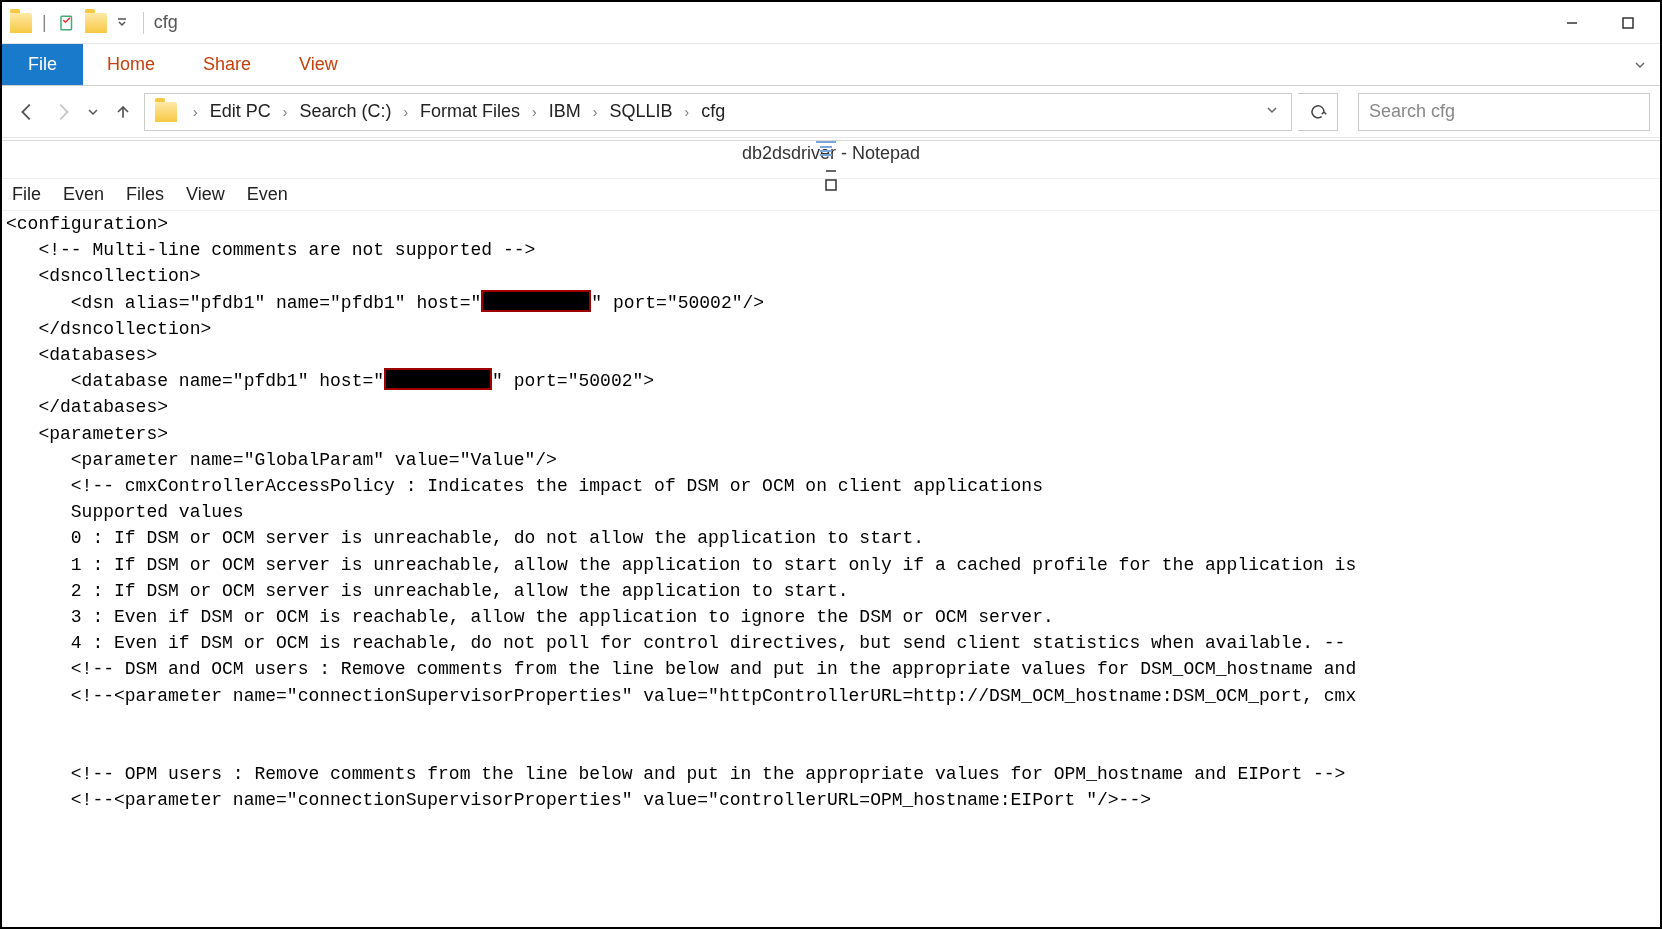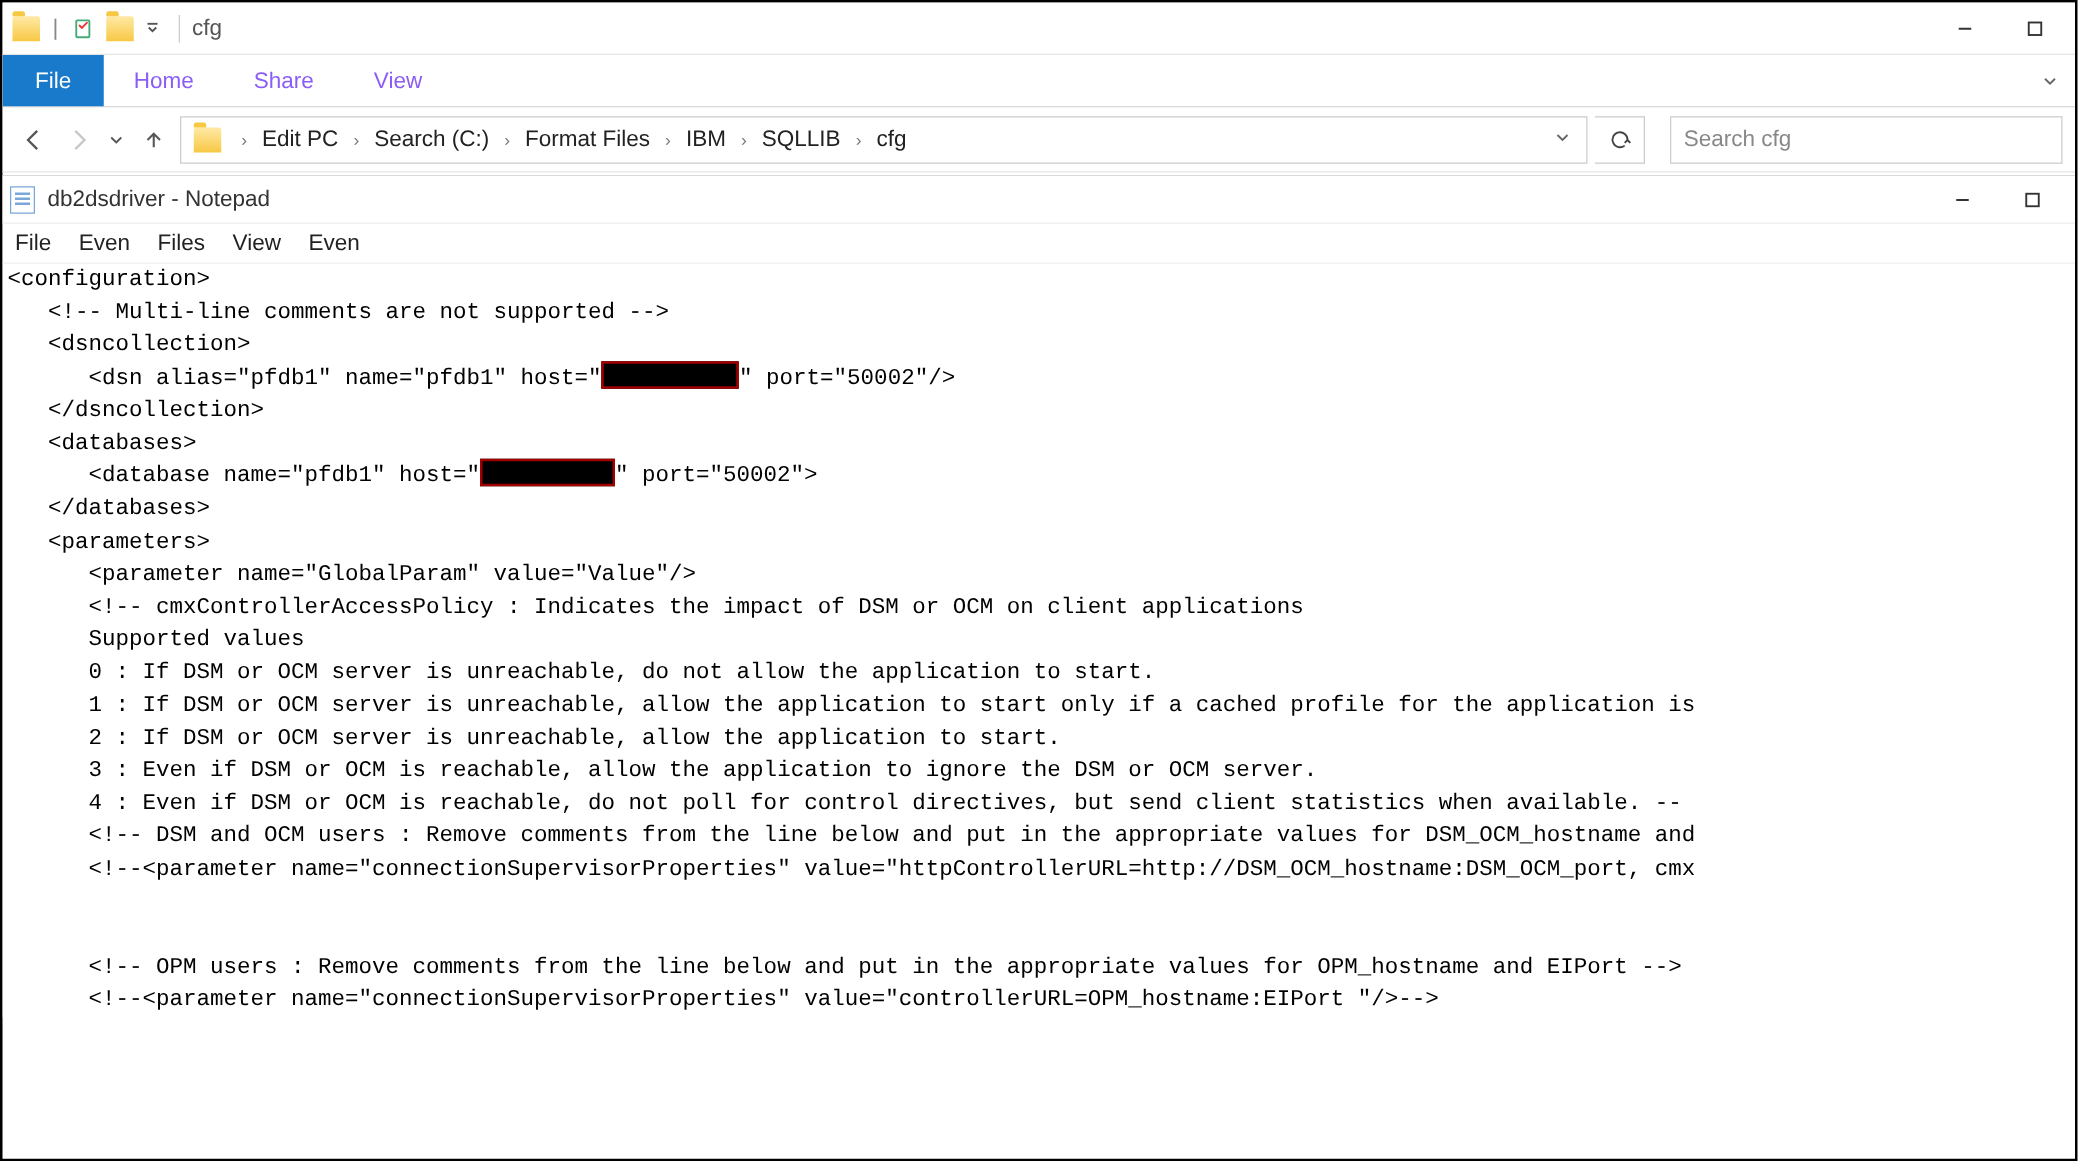--- a/index.html
+++ b/index.html
@@ -44,21 +44,21 @@
     height: 42px;
     display:flex;
     align-items:stretch;
     border-bottom:1px solid #d0d0d0;
     background:#fff;
   }
   .ribbon-tab {
     padding: 0 24px;
     display:flex; align-items:center;
     font-size:18px;
-    color:#8b5cf6;
+    color:#c2410c;
     cursor:default;
   }
   .ribbon-tab.file {
     background:#1979ca;
     color:#fff;
     padding:0 26px;
   }
   .ribbon-expand {
     margin-left:auto;
     width:40px; display:flex; align-items:center; justify-content:center; color:#666;
@@ -91,21 +91,21 @@
   }
   .addr .folder-icon-small { margin-right:8px; }
   .crumb { font-size:18px; color:#222; padding:0 4px; white-space:nowrap;}
   .crumb-sep { color:#777; padding:0 4px; font-size:14px;}
   .addr-drop { margin-left:auto; color:#666; padding:0 6px; }
   .refresh-btn {
     width:40px; height:38px; border:1px solid #ccc; border-left:none;
     display:flex; align-items:center; justify-content:center; color:#444;
   }
   .searchbox {
-    width:314px; height:38px; border:1px solid #ccc;
+    width:292px; height:38px; border:1px solid #ccc;
     display:flex; align-items:center; padding:0 10px; color:#777; font-size:18px;
     margin-left:14px;
   }
   .searchbox input {
     border:none; outline:none; width:100%; font-size:18px; color:#333;
     background:transparent;
   }
   .searchbox input::placeholder { color:#888; }
   
   .notepad {
@@ -114,20 +114,21 @@
     background:#fff;
     border-top:1px solid #d9d9d9;
   }
   .np-titlebar {
     height:38px;
     display:flex;
     align-items:center;
     padding:0 6px;
     background:#fff;
     border-bottom:1px solid #eee;
+    flex-direction:column;
   }
   .np-icon {
     width:20px; height:22px; background:#fff; border:1px solid #7aa7d9;
     position:relative; margin-right:10px;
   }
   .np-icon::after{
     content:""; position:absolute; left:3px; right:3px; top:4px; height:2px;
     background:#7aa7d9; box-shadow:0 4px 0 #7aa7d9, 0 8px 0 #7aa7d9;
   }
   .np-title { font-size:18px; color:#333; }

